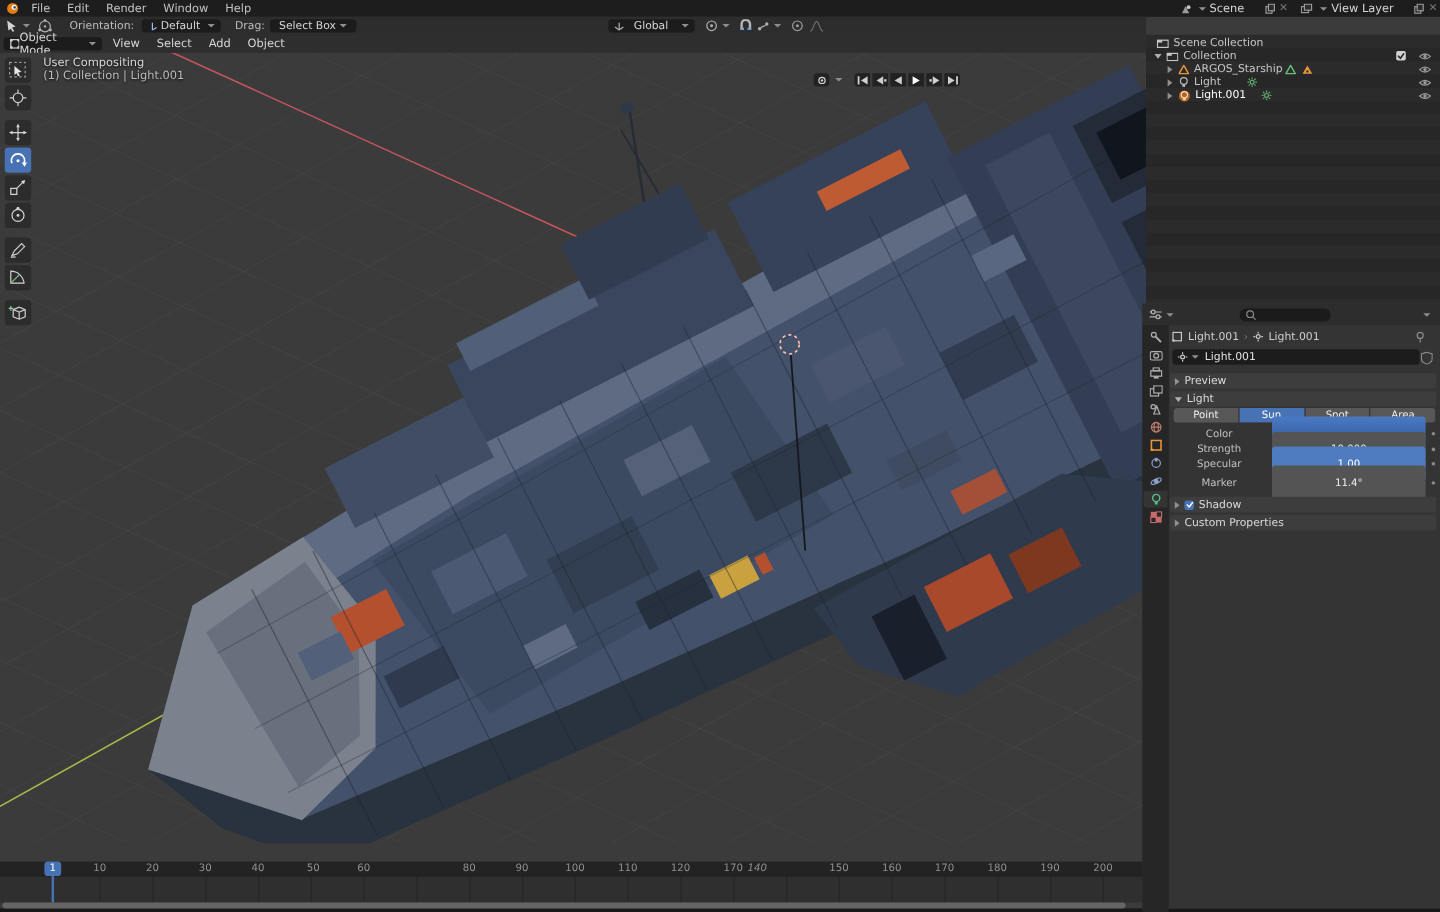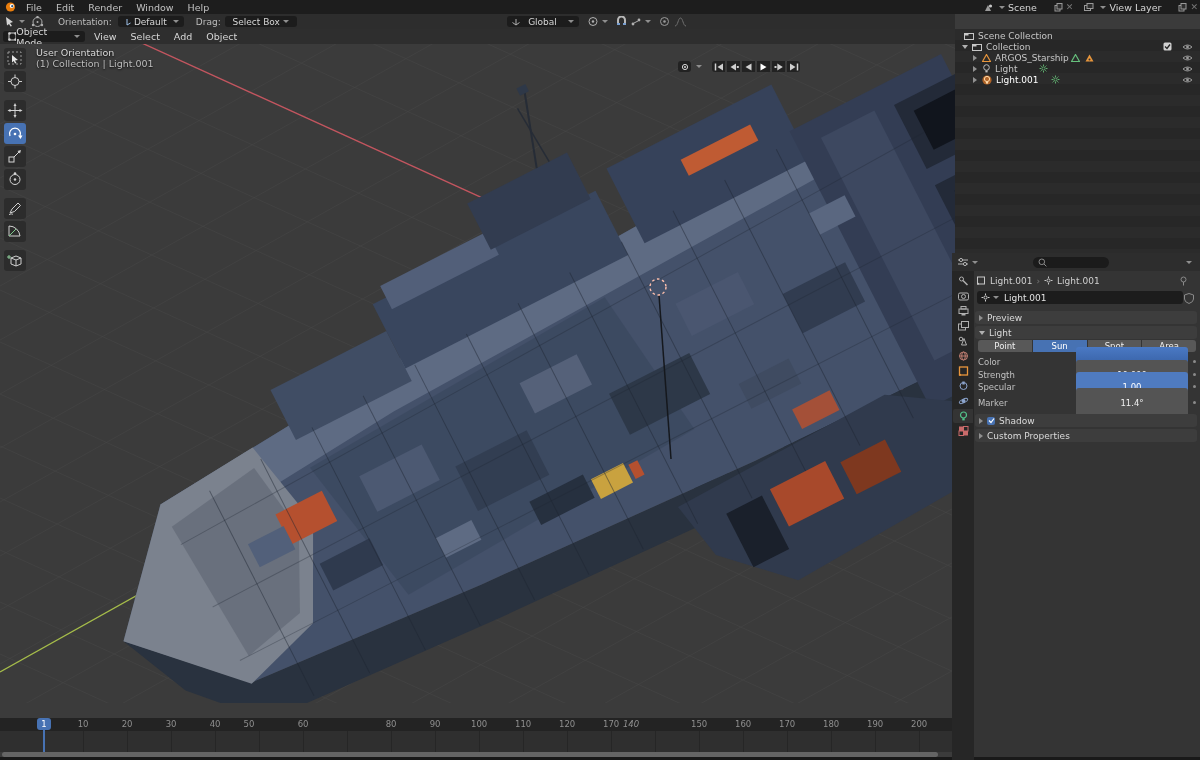--- a/index.html
+++ b/index.html
@@ -47,21 +47,21 @@
   #props-header{position:absolute;left:0;top:0;width:248px;height:18px;background:#2d2d2d;display:flex;align-items:center}
   #props .crumb{position:absolute;left:24px;top:21px;width:220px;height:13px;display:flex;align-items:center;font-size:9px;color:#cfcfcf}
   #datablock{position:absolute;left:25px;top:38px;width:206px;height:13px;background:#1c1c1c;border-radius:3px;display:flex;align-items:center;font-size:9px;color:#e2e2e2}
   .panel-h{position:absolute;left:23px;width:222px;height:13px;background:#3d3d3d;border-radius:3px;display:flex;align-items:center;font-size:9px;color:#dadada;gap:4px;padding-left:4px;box-sizing:border-box}
   .seg{position:absolute;left:26px;top:87px;width:218px;height:12px;display:flex;gap:1px}
   .seg>div{flex:1;background:#585858;color:#efefef;font-size:8.5px;display:flex;align-items:center;justify-content:center}
   .seg>div:first-child{border-radius:3px 0 0 3px}
   .seg>div:last-child{border-radius:0 3px 3px 0}
   .seg>div.on{background:#4772b3;color:#fff}
   .frow{position:absolute;left:26px;width:218px;height:11px;display:flex;align-items:center;font-size:8.5px}
-  .frow .lab{width:76px;text-align:left;padding-right:22px;color:#c0c0c0}
+  .frow .lab{width:76px;text-align:center;padding-right:6px;color:#c0c0c0}
   .frow .ctl{flex:1;height:29px;border-radius:3px;background:#545454;color:#f0f0f0;display:flex;align-items:center;justify-content:center}
   .frow .dot{width:3px;height:3px;border-radius:50%;background:#8a8a8a;margin-left:5px}
   .cbox{width:8px;height:8px;background:#4772b3;border-radius:2px;display:inline-flex;align-items:center;justify-content:center}
   
   #tl-header{left:0;top:703px;width:952px;height:15px;background:#2d2d2d;display:flex;align-items:center;font-size:9px;color:#cfcfcf;z-index:25}
   #ruler{left:0;top:718px;width:952px;height:13px;background:#232323;font-size:8.5px;color:#8f8f8f}
   #tracks{left:0;top:731px;width:952px;height:21px;background:#2f2f2f;overflow:hidden}
   .tick{position:absolute;top:1px;width:24px;text-align:center}
   #frame-badge{position:absolute;left:37px;top:0px;width:14px;height:12px;background:#4772b3;color:#fff;border-radius:3px;font-size:8.5px;display:flex;align-items:center;justify-content:center}
   #playhead{left:43px;top:730px;width:2px;height:22px;background:#4772b3;z-index:6}
@@ -341,21 +341,21 @@
       </g>
       <line x1="638" y1="166" x2="662" y2="92" stroke="#262c36" stroke-width="2"></line>
       <line x1="652" y1="166" x2="648" y2="104" stroke="#262c36" stroke-width="1.5"></line>
       <rect x="656" y="86" width="10" height="8" fill="#2e3848"></rect>
     </g>
     <line id="light-ray" x1="659" y1="251" x2="671" y2="415" stroke="#15181d" stroke-width="1.5"></line>
     <circle id="light-gizmo" cx="658" cy="243" r="8" fill="none" stroke="#ffc0ad" stroke-width="1.4" stroke-dasharray="2.6 2.6"></circle>
   </svg>
 
   <div id="overlay-text" class="abs">
-    <div>User Orientation</div>
+    <div>User Compositing</div>
     <div style="color:#bdbdbd">(1) Collection | Light.001</div>
   </div>
 
   <div id="toolcol" class="abs">
     <div class="tool">
         <svg width="16" height="15">
           <rect x="1" y="1" width="13" height="12" fill="none" stroke="#9a9a9a" stroke-dasharray="2 2"></rect>
           <polygon points="5,4 11,9 8,9.5 9.5,12 8,12.6 6.8,10 5,11.6" fill="#e5e5e5"></polygon>
         </svg>
       </div>
@@ -844,21 +844,21 @@
         </svg>
       </span>
   </div>
 </div>
 <div id="ruler" class="abs">
   <div id="frame-badge">1</div>
 <span class="tick" style="left: 71.1px;">10</span>
     <span class="tick" style="left: 115.1px;">20</span>
     <span class="tick" style="left: 159.1px;">30</span>
     <span class="tick" style="left: 203.1px;">40</span>
-    <span class="tick" style="left: 237px;">50</span>
+    <span class="tick" style="left: 249px;">50</span>
     <span class="tick" style="left: 291.1px;">60</span>
     <span class="tick" style="left: 329px; margin-top: 48px;">70</span>
     <span class="tick" style="left: 379.1px;">80</span>
     <span class="tick" style="left: 423.1px;">90</span>
     <span class="tick" style="left: 467.1px;">100</span>
     <span class="tick" style="left: 511.1px;">110</span>
     <span class="tick" style="left: 555.1px;">120</span>
     <span class="tick" style="left: 599.1px;">170</span>
     <span class="tick" style="left: 619px; font-style: italic;">140</span>
     <span class="tick" style="left: 687.1px;">150</span>

